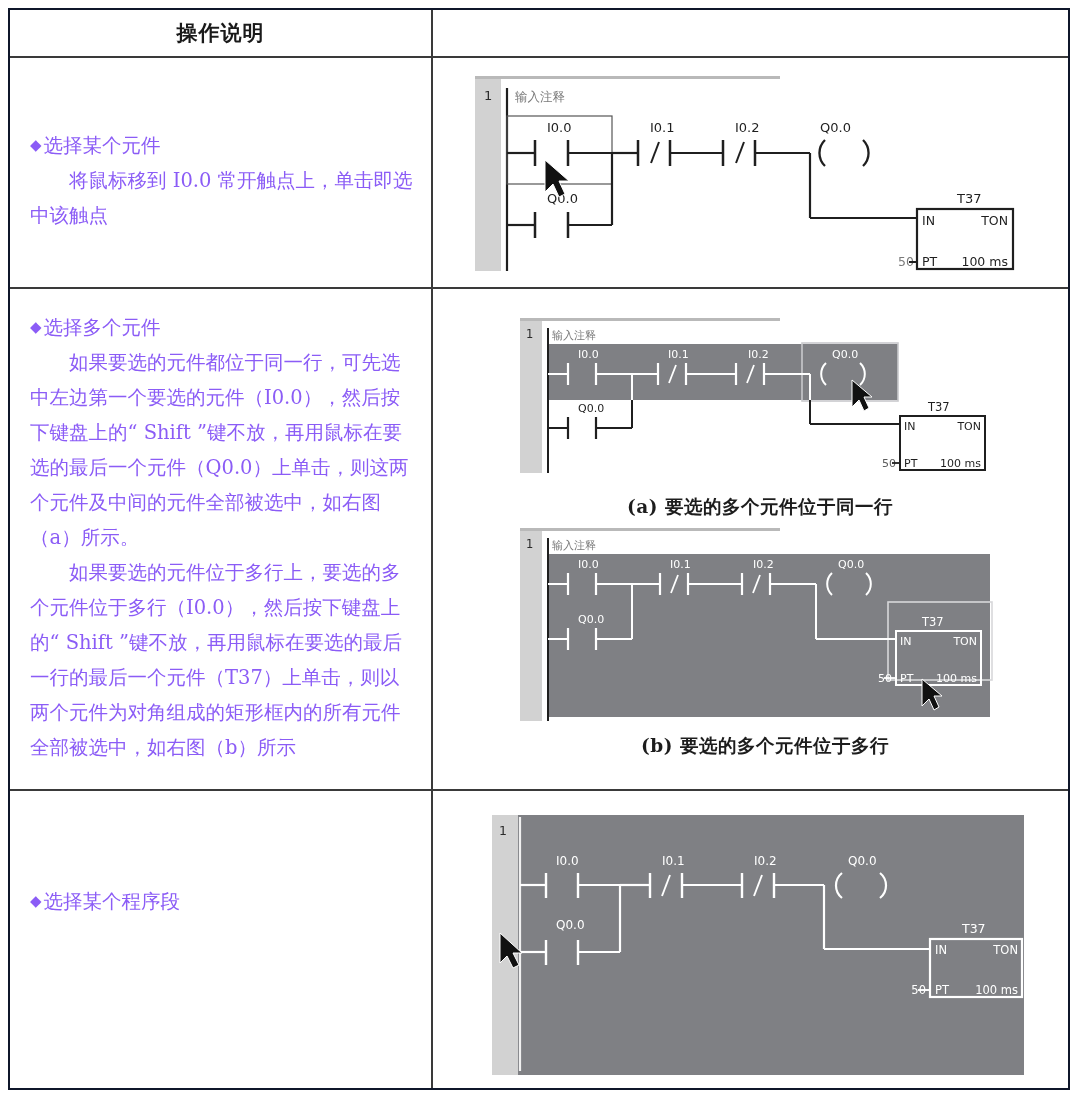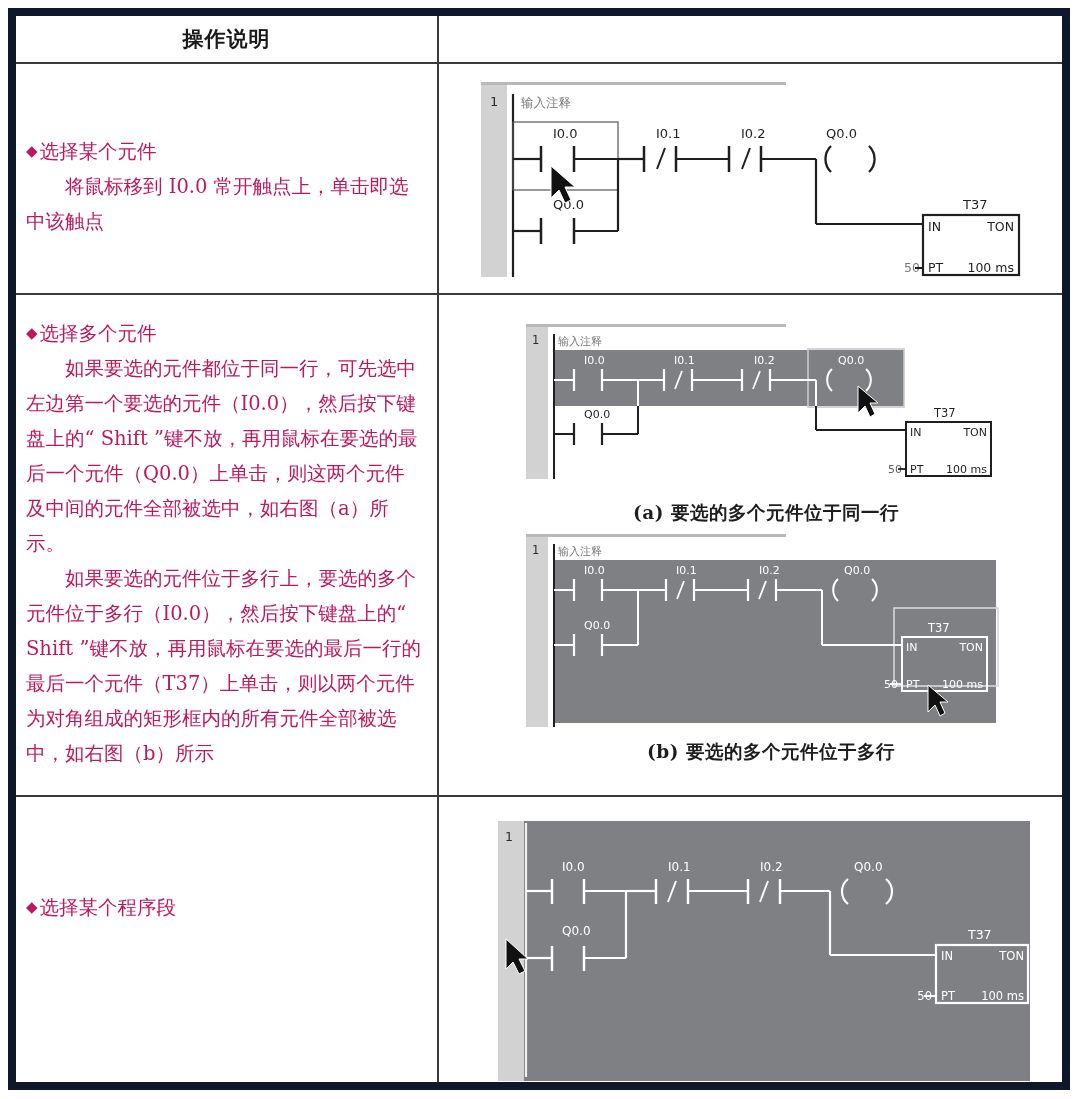--- a/index.html
+++ b/index.html
@@ -8,21 +8,21 @@
     font-family:"DejaVu Sans","Liberation Sans",sans-serif;
     color:#1b1b1b;
     -webkit-font-smoothing:antialiased;
   }
   .page{position:relative;width:1080px;height:1099px;overflow:hidden;}
 
   
   .table{
     position:absolute;left:8px;top:8px;
     width:1062px;height:1082px;
-    border:8px solid #0f172a;
+    border:2px solid #0f172a;
     box-sizing:border-box;
     background:#fff;
   }
   .vline{
     position:absolute;top:0;bottom:0;left:421px;width:2px;background:#3a3a3a;
   }
   .hline{position:absolute;left:0;right:0;height:2px;background:#3a3a3a;}
   .hline.h0{top:46px;}
   .hline.h1{top:277px;}
   .hline.h2{top:779px;}
@@ -32,23 +32,23 @@
     position:absolute;top:0;height:46px;line-height:46px;
     text-align:center;font-size:21px;letter-spacing:1px;font-weight:600;color:#1a1a1a;
     font-family:"DejaVu Serif","Liberation Serif",serif;
   }
   .hdr.left{left:0;width:421px;}
   .hdr.right{left:423px;right:0;}
 
   
   .desc{
     position:absolute;left:0;width:421px;box-sizing:border-box;
-    padding:0 16px 0 10px;
+    padding:0 16px 0 20px;
     font-family:"DejaVu Serif","Liberation Serif",serif;
-    font-size:19.5px;line-height:35px;color:#be185d;
+    font-size:19.5px;line-height:35px;color:#8b5cf6;
   }
   .desc .lead{margin:0;}
   .desc .para{margin:0;text-indent:2em;}
   .diamond{font-size:15px;vertical-align:2px;margin-right:2px;}
   .c1{top:118px;}
   .c2{top:300px;}
   .c3{top:874px;}
 
   
   .figwrap{position:absolute;}

